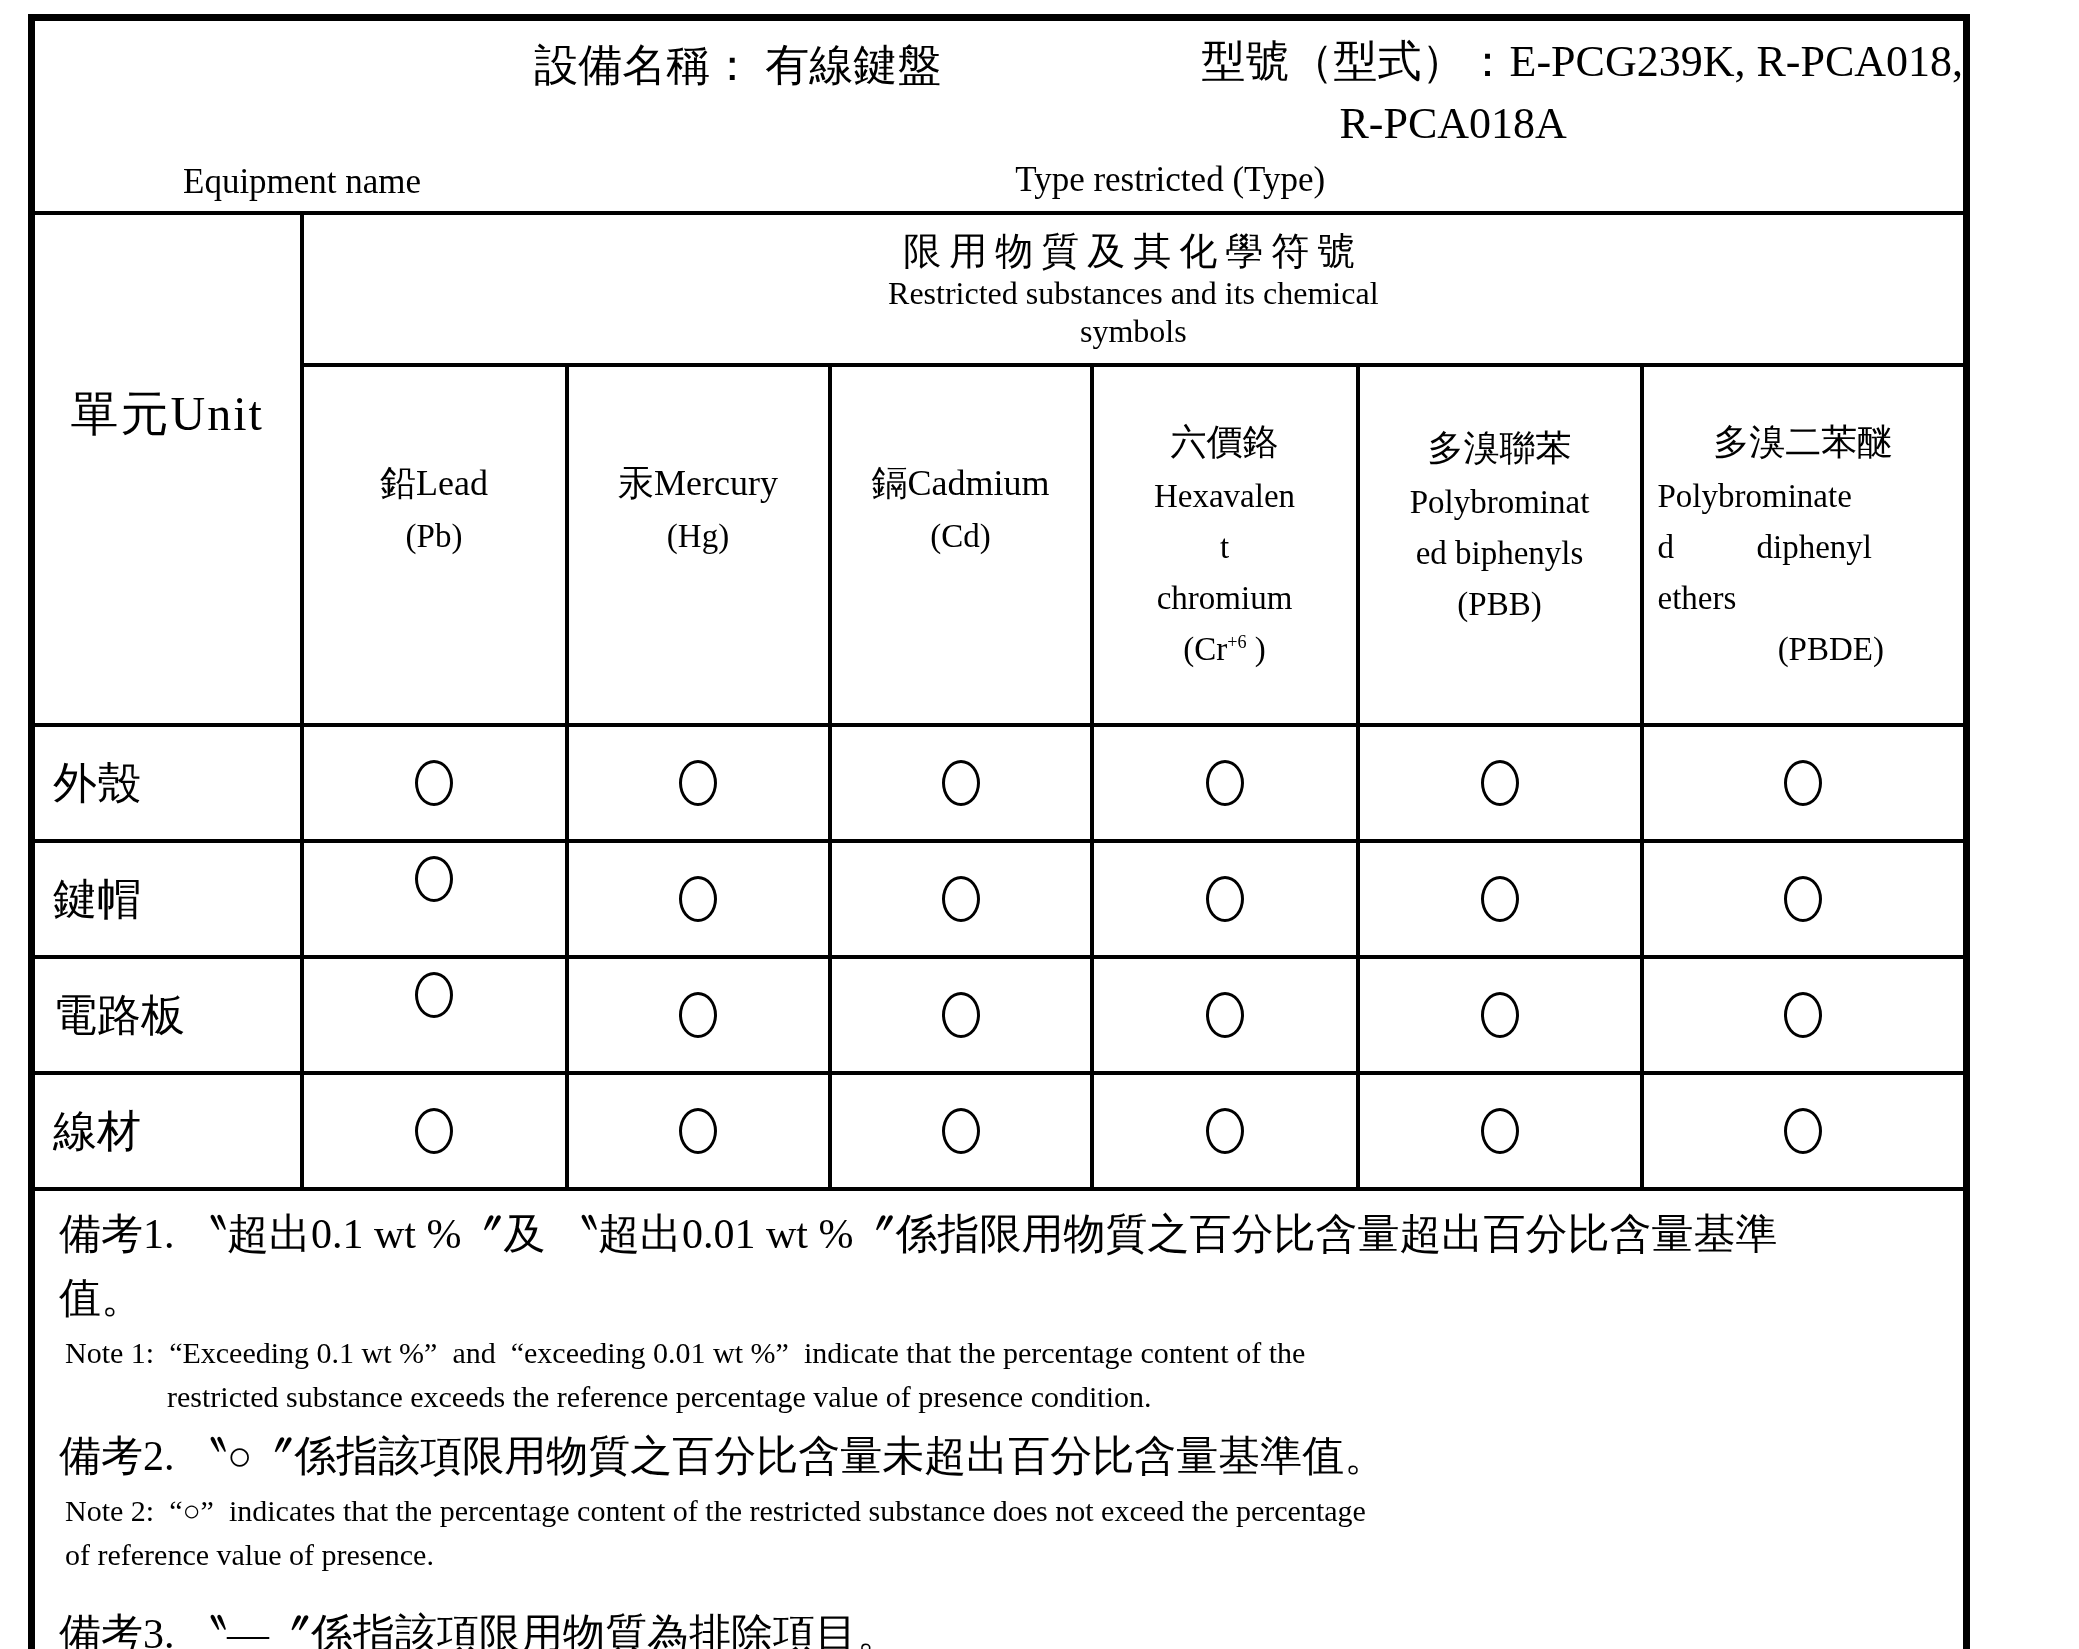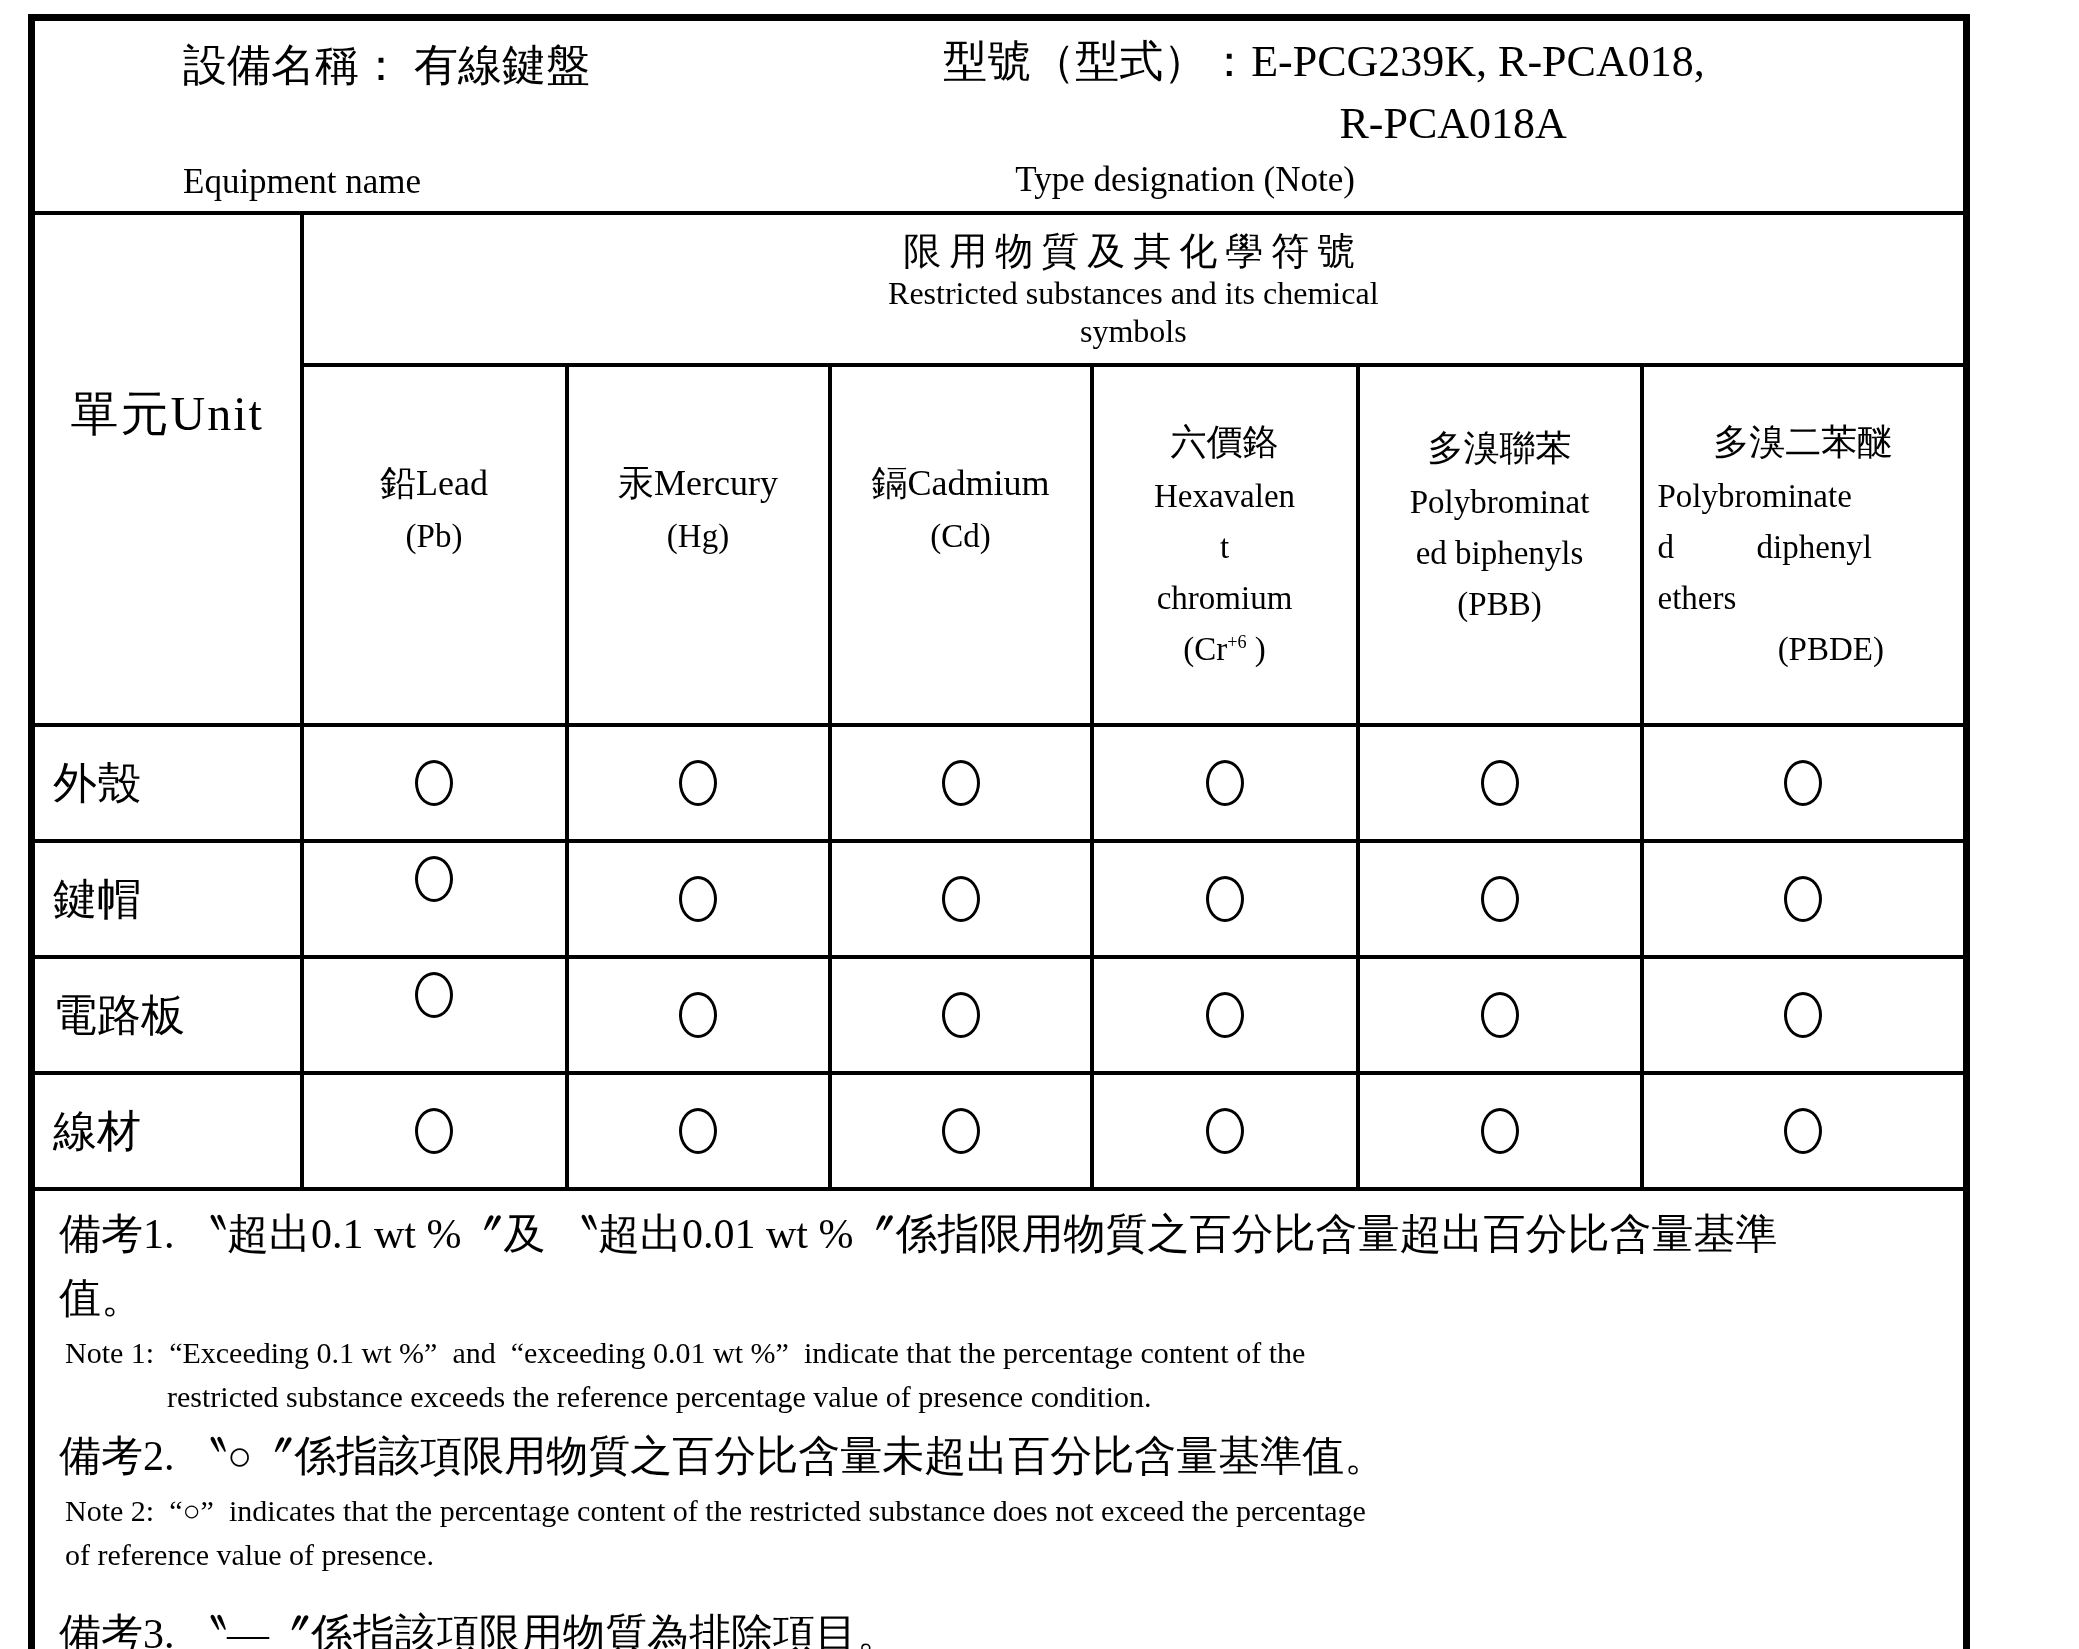--- a/index.html
+++ b/index.html
@@ -9,21 +9,21 @@
         table-layout:fixed;border:7px solid #000;}
   td{border:4px solid #000;padding:0;vertical-align:middle;overflow:hidden;}
 
   
   tr.title-row td{height:190px;}
   .title-flex{display:flex;width:100%;height:100%;}
   .title-left{width:47%;box-sizing:border-box;display:flex;flex-direction:column;
         justify-content:space-between;padding:20px 0 10px 148px;}
   .title-right{width:53%;box-sizing:border-box;display:flex;flex-direction:column;
         justify-content:space-between;padding:16px 0 12px 2px;}
-  .zh-big{font-size:44px;line-height:1.15;white-space:pre;}
+  .zh-big{font-size:44px;line-height:1.15;white-space:pre;text-align:right;}
   .en-mid{font-size:35px;line-height:1.1;}
   .model-line2{text-align:center;}
   .type-en{padding-left:72px;}
 
   
   tr.header-top td{height:148px;}
   .unit-cell{text-align:center;}
   .unit-cell .unit-inner{font-size:48px;transform:translateY(-55px);letter-spacing:2px;}
   .restricted-cell{text-align:center;}
   .zh-head{font-size:38px;letter-spacing:8px;line-height:1.25;}
@@ -74,21 +74,21 @@
         <tr class="title-row">
       <td colspan="7">
         <div class="title-flex">
           <div class="title-left">
             <div class="zh-big">設備名稱： 有線鍵盤</div>
             <div class="en-mid">Equipment name</div>
           </div>
           <div class="title-right">
             <div class="zh-big">型號（型式）：E-PCG239K, R-PCA018,</div>
             <div class="zh-big model-line2">R-PCA018A</div>
-            <div class="en-mid type-en">Type designation (Note)</div>
+            <div class="en-mid type-en">Type restricted (Type)</div>
           </div>
         </div>
       </td>
     </tr>
 
     <tr class="header-top">
       <td rowspan="2" class="unit-cell">
         <div class="unit-inner">單元Unit</div>
       </td>
       <td colspan="6" class="restricted-cell">

